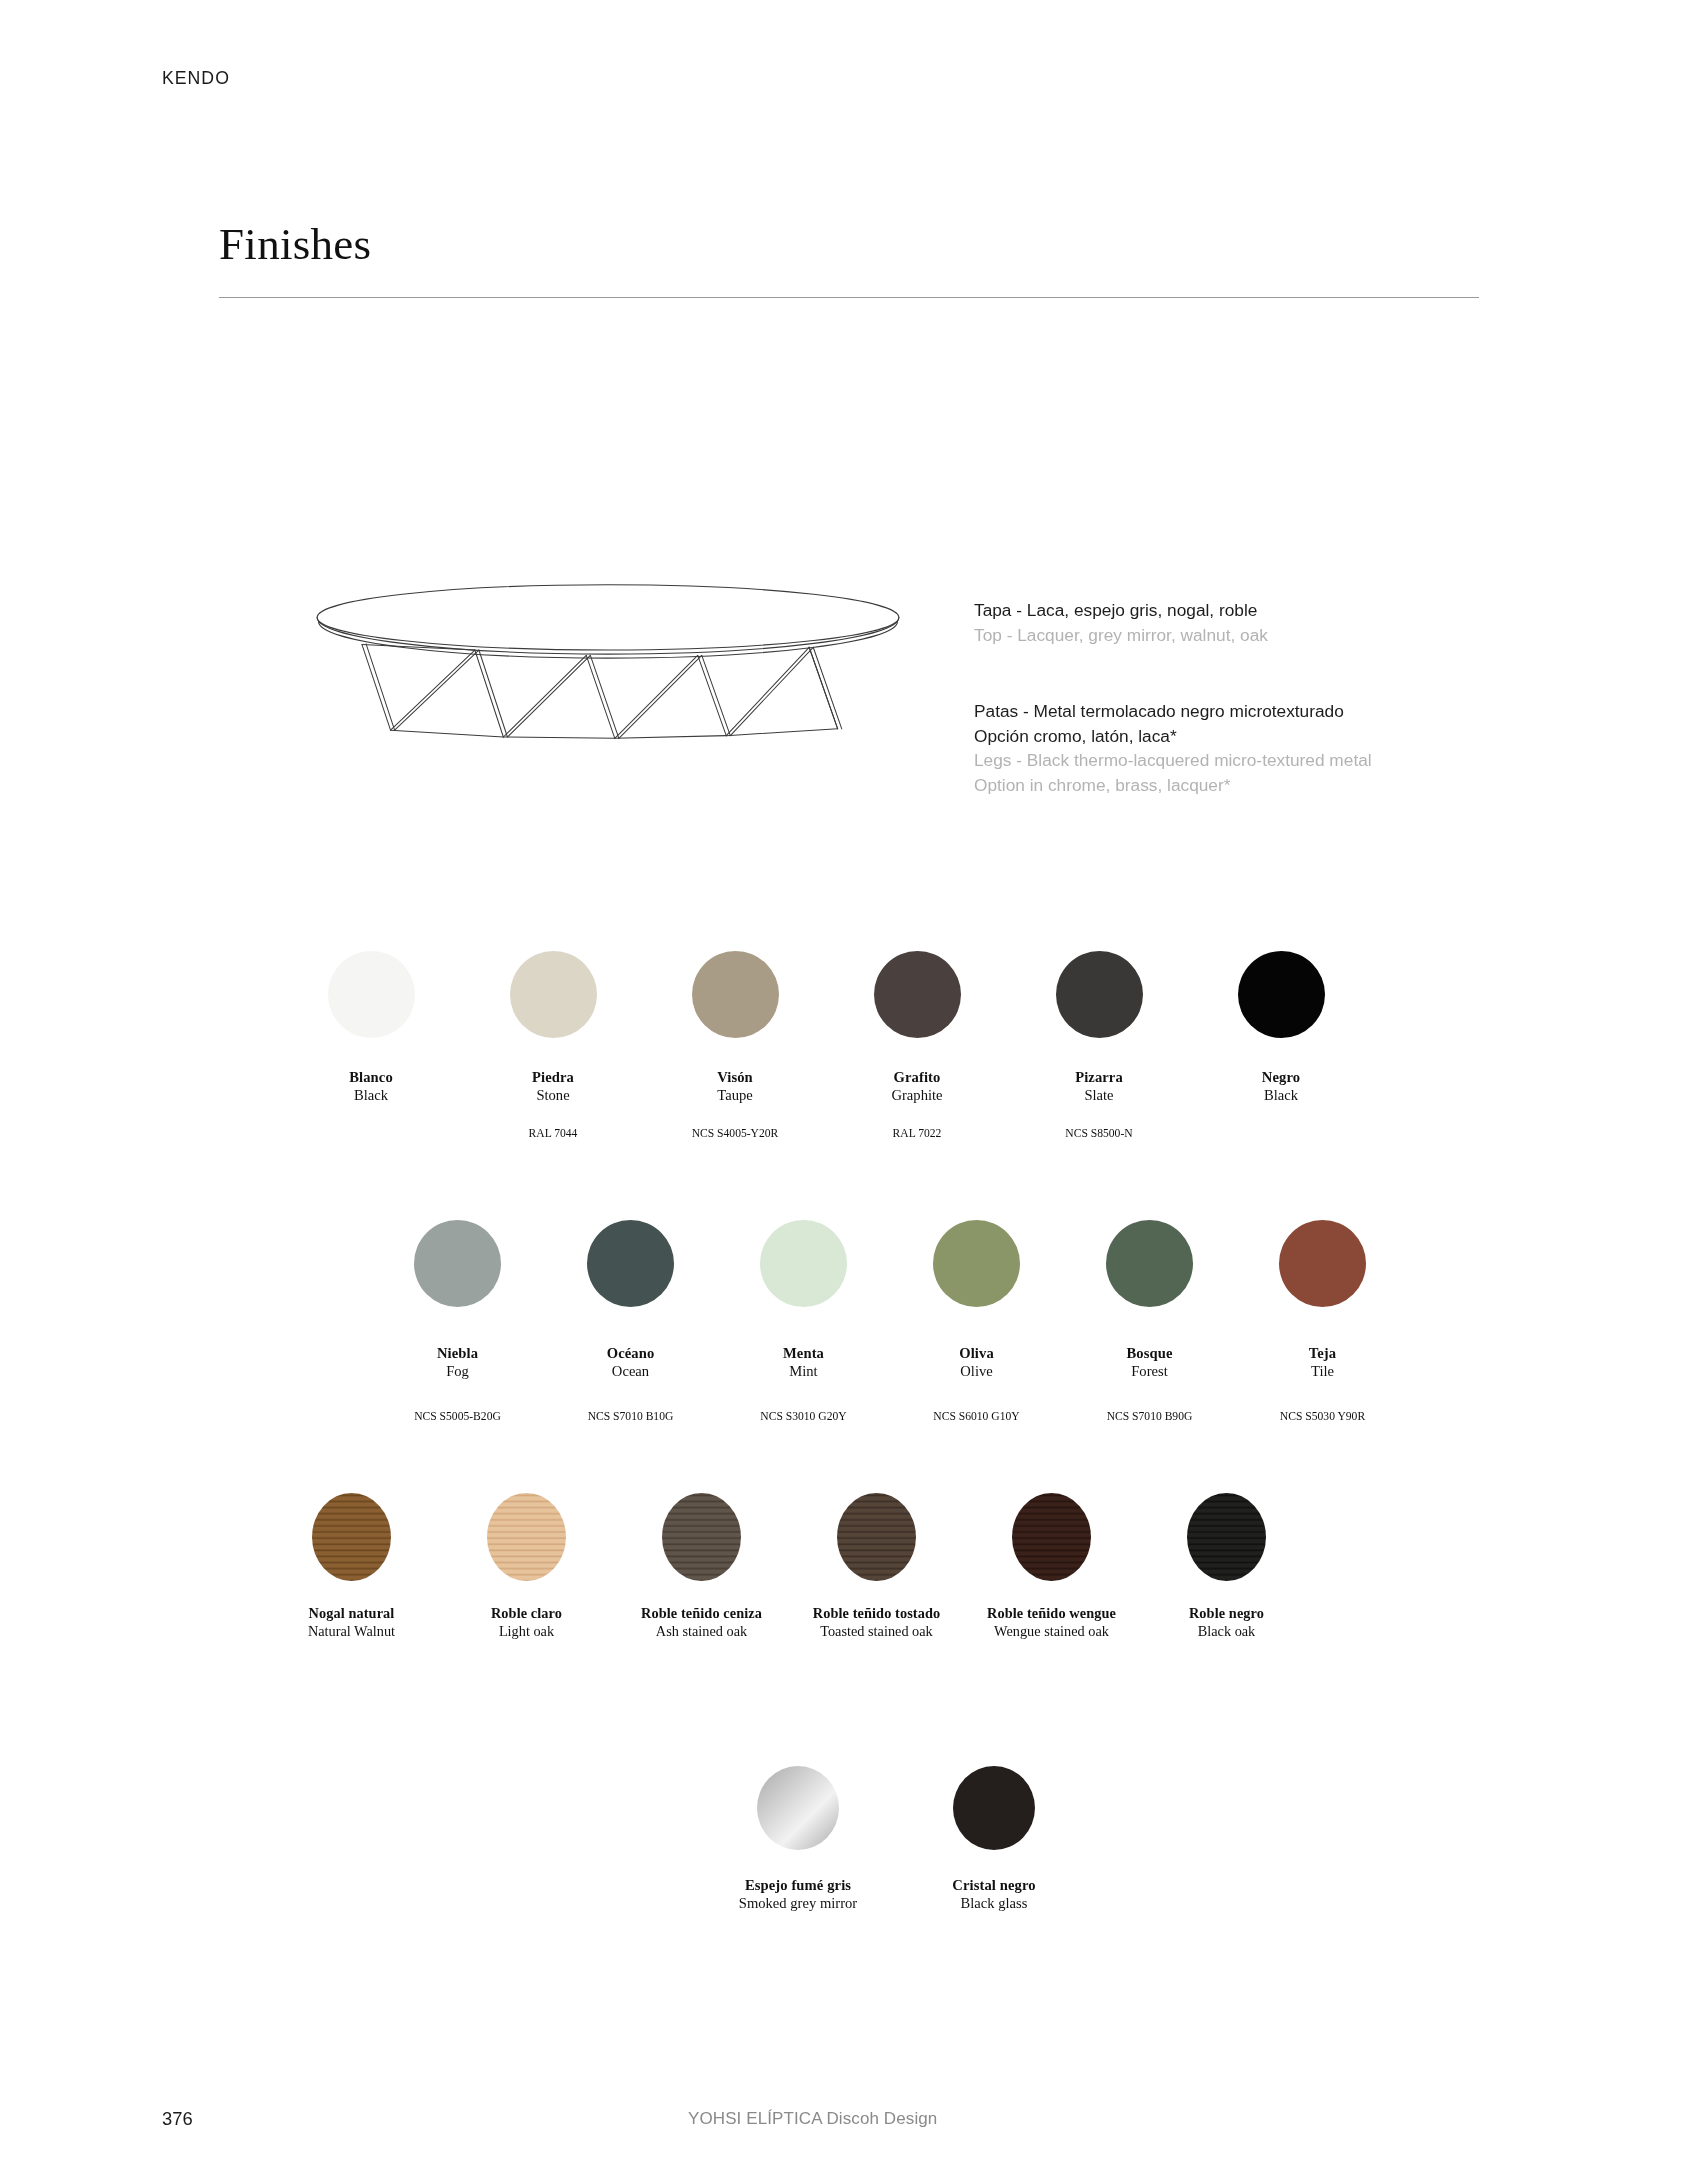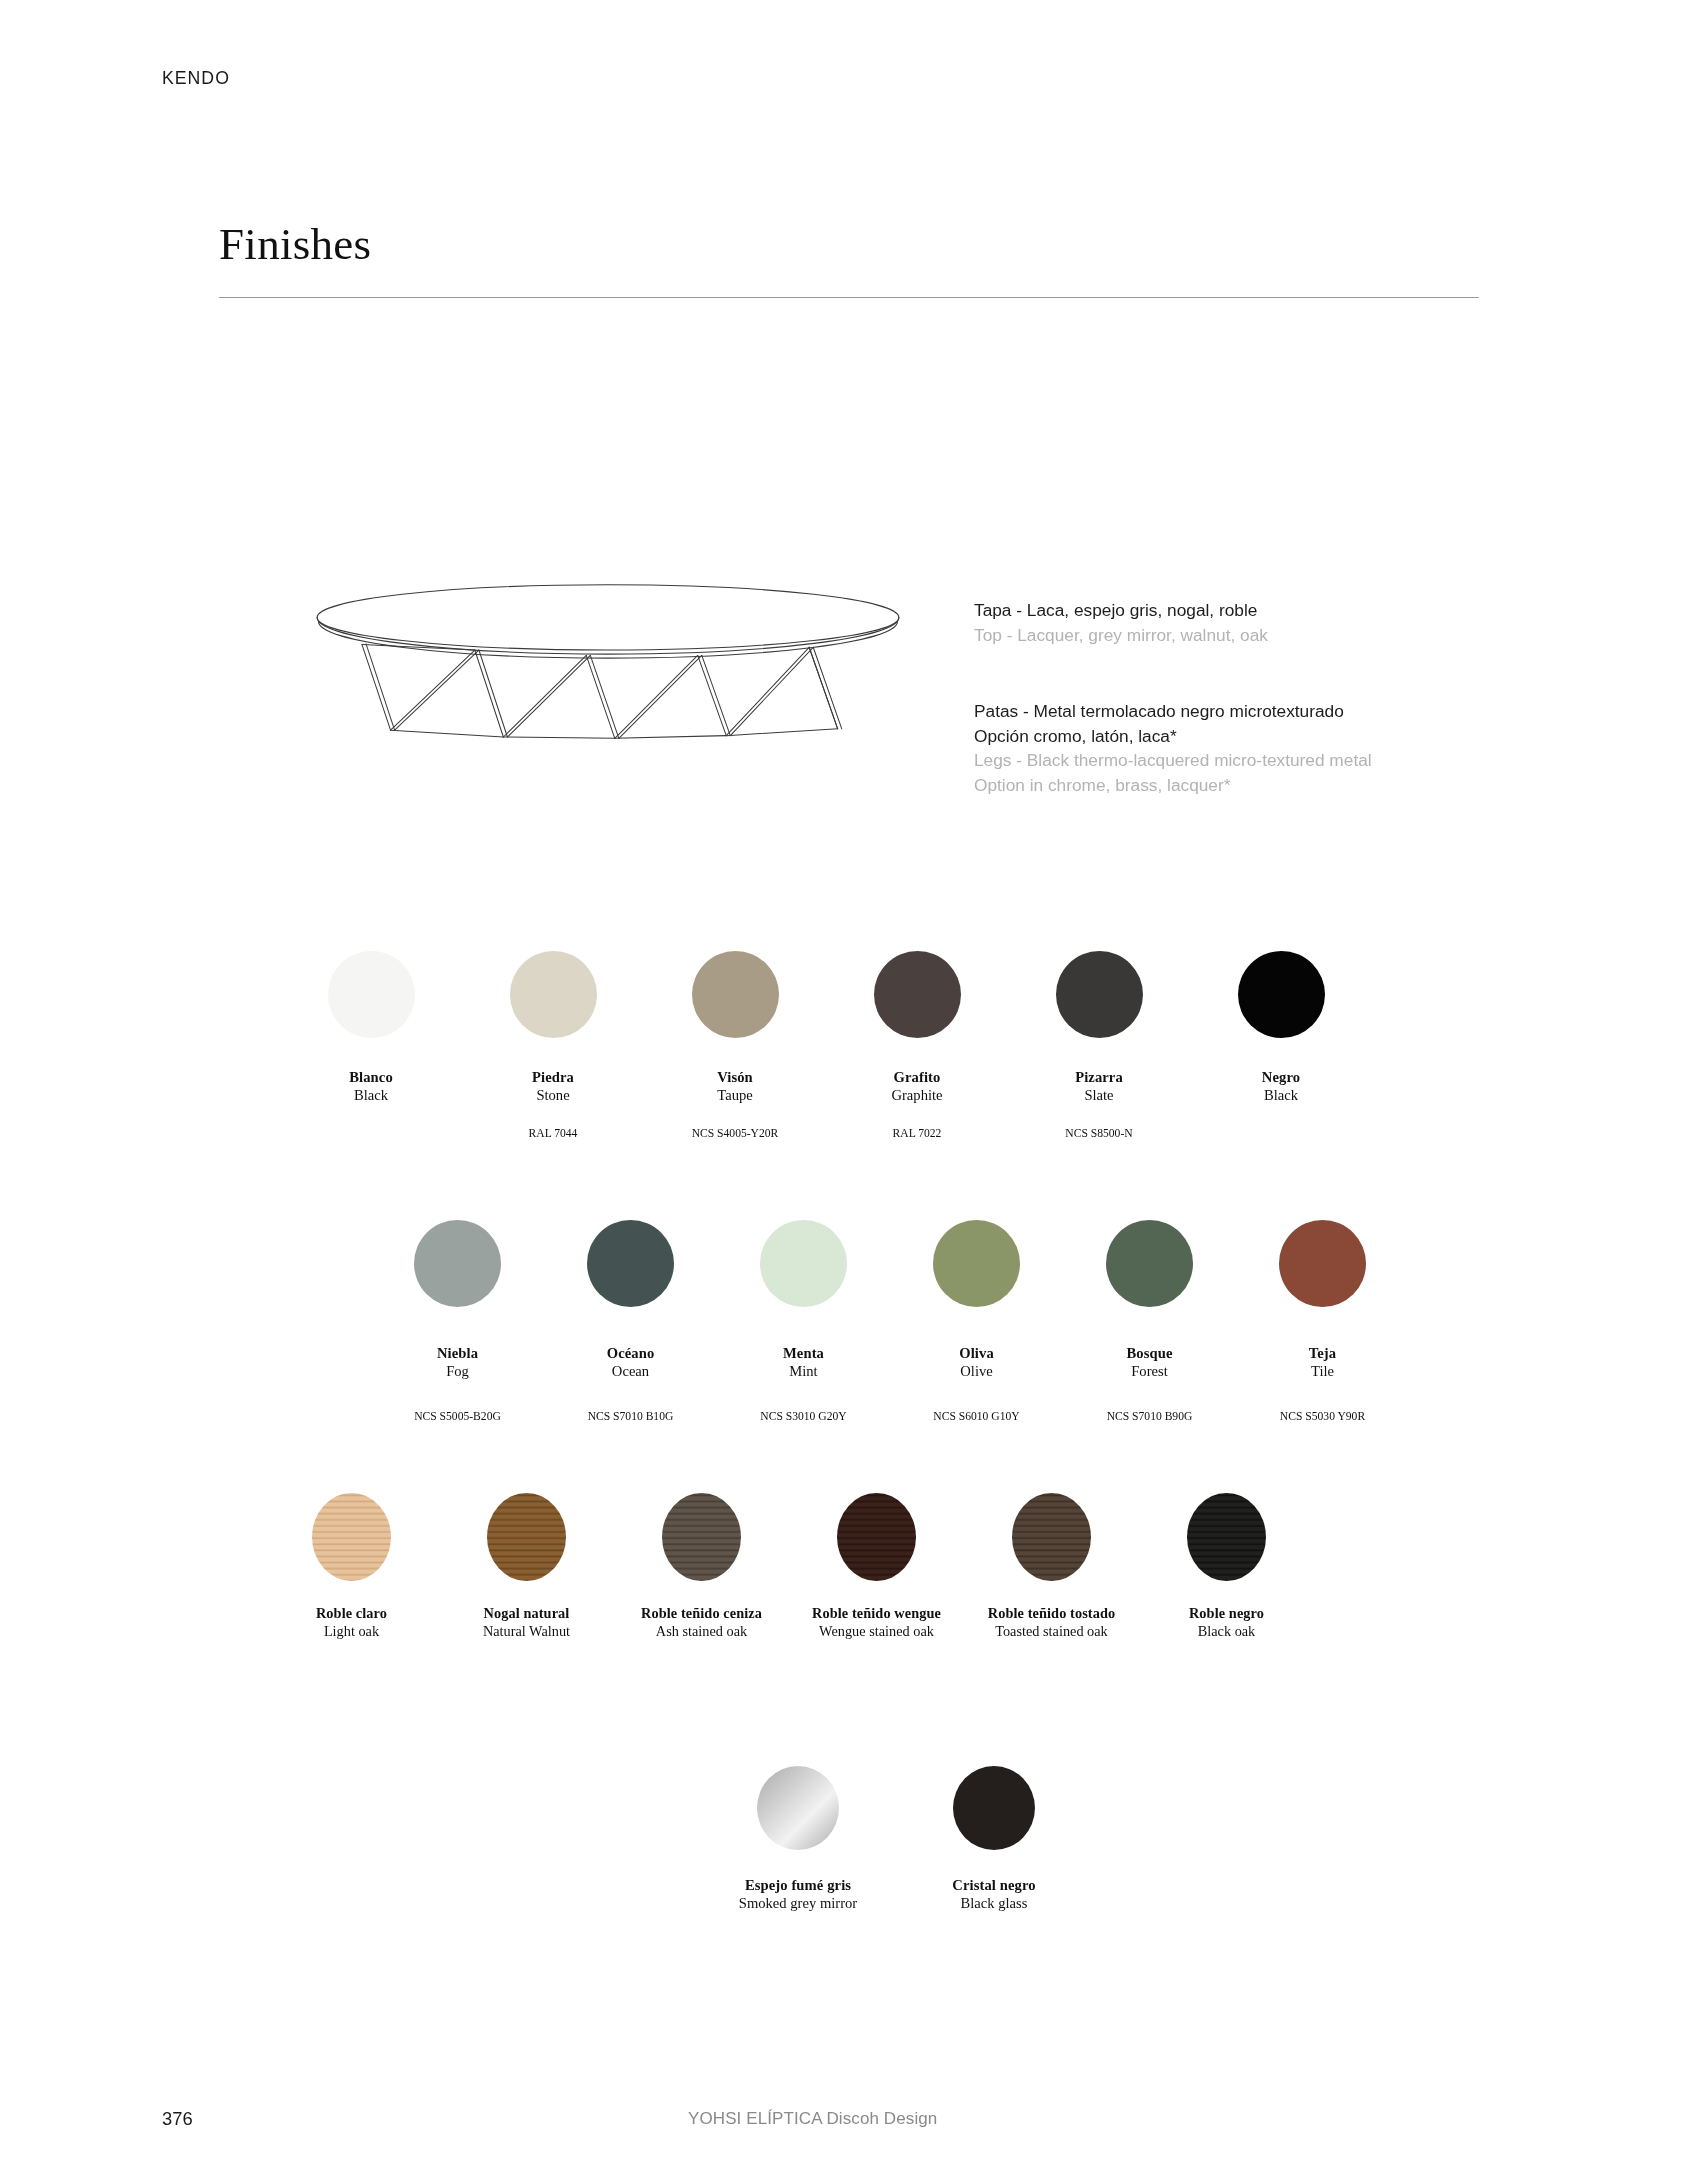--- a/index.html
+++ b/index.html
@@ -249,55 +249,55 @@
         <div class="swatch" style="background: rgb(138, 73, 54);"></div>
         <div class="sw-labels">
           <div class="sw-es">Teja</div>
           <div class="sw-en">Tile</div>
         </div>
         <div class="sw-code">NCS S5030 Y90R</div>
       </div>
     </div>
   <div class="sw-row" id="row-wood">
       <div class="sw-cell">
+        <div class="swatch" style="background: repeating-linear-gradient(0deg, rgb(107, 71, 31) 0px, rgb(138, 95, 50) 2px, rgb(138, 95, 50) 4.8px, rgb(107, 71, 31) 6.1px), rgb(138, 95, 50);"></div>
+        <div class="sw-labels">
+          <div class="sw-es">Nogal natural</div>
+          <div class="sw-en">Natural Walnut</div>
+        </div>
+      </div>
+      <div class="sw-cell">
         <div class="swatch" style="background: repeating-linear-gradient(0deg, rgb(211, 168, 126) 0px, rgb(231, 195, 156) 2px, rgb(231, 195, 156) 4.8px, rgb(211, 168, 126) 6.1px), rgb(231, 195, 156);"></div>
         <div class="sw-labels">
           <div class="sw-es">Roble claro</div>
           <div class="sw-en">Light oak</div>
         </div>
       </div>
       <div class="sw-cell">
-        <div class="swatch" style="background: repeating-linear-gradient(0deg, rgb(107, 71, 31) 0px, rgb(138, 95, 50) 2px, rgb(138, 95, 50) 4.8px, rgb(107, 71, 31) 6.1px), rgb(138, 95, 50);"></div>
-        <div class="sw-labels">
-          <div class="sw-es">Nogal natural</div>
-          <div class="sw-en">Natural Walnut</div>
-        </div>
-      </div>
-      <div class="sw-cell">
         <div class="swatch" style="background: repeating-linear-gradient(0deg, rgb(71, 61, 52) 0px, rgb(96, 85, 74) 2px, rgb(96, 85, 74) 4.8px, rgb(71, 61, 52) 6.1px), rgb(96, 85, 74);"></div>
         <div class="sw-labels">
           <div class="sw-es">Roble teñido ceniza</div>
           <div class="sw-en">Ash stained oak</div>
         </div>
       </div>
       <div class="sw-cell">
+        <div class="swatch" style="background: repeating-linear-gradient(0deg, rgb(60, 47, 38) 0px, rgb(85, 68, 56) 2px, rgb(85, 68, 56) 4.8px, rgb(60, 47, 38) 6.1px), rgb(85, 68, 56);"></div>
+        <div class="sw-labels">
+          <div class="sw-es">Roble teñido tostado</div>
+          <div class="sw-en">Toasted stained oak</div>
+        </div>
+      </div>
+      <div class="sw-cell">
         <div class="swatch" style="background: repeating-linear-gradient(0deg, rgb(39, 20, 15) 0px, rgb(58, 33, 26) 2px, rgb(58, 33, 26) 4.8px, rgb(39, 20, 15) 6.1px), rgb(58, 33, 26);"></div>
         <div class="sw-labels">
           <div class="sw-es">Roble teñido wengue</div>
           <div class="sw-en">Wengue stained oak</div>
         </div>
       </div>
       <div class="sw-cell">
-        <div class="swatch" style="background: repeating-linear-gradient(0deg, rgb(60, 47, 38) 0px, rgb(85, 68, 56) 2px, rgb(85, 68, 56) 4.8px, rgb(60, 47, 38) 6.1px), rgb(85, 68, 56);"></div>
-        <div class="sw-labels">
-          <div class="sw-es">Roble teñido tostado</div>
-          <div class="sw-en">Toasted stained oak</div>
-        </div>
-      </div>
-      <div class="sw-cell">
         <div class="swatch" style="background: repeating-linear-gradient(0deg, rgb(16, 16, 16) 0px, rgb(32, 32, 30) 2px, rgb(32, 32, 30) 4.8px, rgb(16, 16, 16) 6.1px), rgb(32, 32, 30);"></div>
         <div class="sw-labels">
           <div class="sw-es">Roble negro</div>
           <div class="sw-en">Black oak</div>
         </div>
       </div>
     </div>
   <div class="sw-row" id="row-glass">
       <div class="sw-cell">
         <div class="swatch" style="background: linear-gradient(135deg, rgb(169, 169, 169) 0%, rgb(242, 242, 242) 62%, rgb(169, 169, 169) 100%);"></div>

